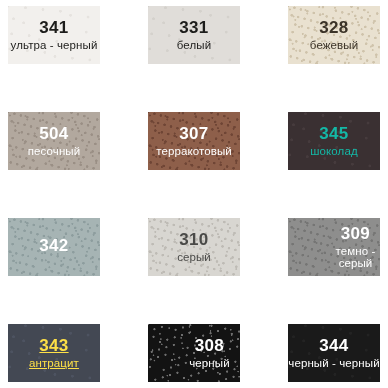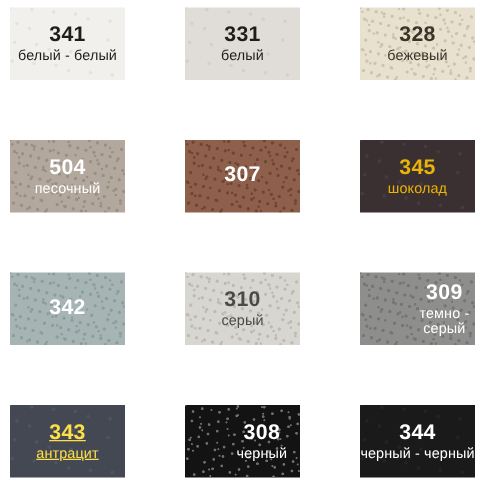--- a/index.html
+++ b/index.html
@@ -60,21 +60,21 @@
   }
 </style>
 </head>
 <body>
 
 <div class="palette-grid" style="background: rgb(255, 255, 255);">
     <div class="swatch" style="background: rgb(242, 240, 237);">
       <div class="grain" style="background: radial-gradient(circle at 0% 0%, rgb(230, 227, 223) 0px, rgb(230, 227, 223) 1.1px, transparent 1.7px), radial-gradient(circle at 17% 29%, rgb(230, 227, 223) 0px, rgb(230, 227, 223) 1.1px, transparent 1.7px), radial-gradient(circle at 34% 58%, rgb(230, 227, 223) 0px, rgb(230, 227, 223) 1.1px, transparent 1.7px), radial-gradient(circle at 51% 87%, rgb(230, 227, 223) 0px, rgb(230, 227, 223) 1.1px, transparent 1.7px), radial-gradient(circle at 68% 16%, rgb(230, 227, 223) 0px, rgb(230, 227, 223) 1.1px, transparent 1.7px), radial-gradient(circle at 85% 45%, rgb(230, 227, 223) 0px, rgb(230, 227, 223) 1.1px, transparent 1.7px), radial-gradient(circle at 2% 74%, rgb(230, 227, 223) 0px, rgb(230, 227, 223) 1.1px, transparent 1.7px), radial-gradient(circle at 19% 3%, rgb(230, 227, 223) 0px, rgb(230, 227, 223) 1.1px, transparent 1.7px), radial-gradient(circle at 36% 32%, rgb(230, 227, 223) 0px, rgb(230, 227, 223) 1.1px, transparent 1.7px), radial-gradient(circle at 53% 61%, rgb(230, 227, 223) 0px, rgb(230, 227, 223) 1.1px, transparent 1.7px), radial-gradient(circle at 70% 90%, rgb(230, 227, 223) 0px, rgb(230, 227, 223) 1.1px, transparent 1.7px), radial-gradient(circle at 87% 19%, rgb(230, 227, 223) 0px, rgb(230, 227, 223) 1.1px, transparent 1.7px), radial-gradient(circle at 4% 48%, rgb(230, 227, 223) 0px, rgb(230, 227, 223) 1.1px, transparent 1.7px), radial-gradient(circle at 21% 77%, rgb(230, 227, 223) 0px, rgb(230, 227, 223) 1.1px, transparent 1.7px), radial-gradient(circle at 38% 6%, rgb(230, 227, 223) 0px, rgb(230, 227, 223) 1.1px, transparent 1.7px), radial-gradient(circle at 55% 35%, rgb(230, 227, 223) 0px, rgb(230, 227, 223) 1.1px, transparent 1.7px), radial-gradient(circle at 72% 64%, rgb(230, 227, 223) 0px, rgb(230, 227, 223) 1.1px, transparent 1.7px), radial-gradient(circle at 89% 93%, rgb(230, 227, 223) 0px, rgb(230, 227, 223) 1.1px, transparent 1.7px), radial-gradient(circle at 6% 22%, rgb(230, 227, 223) 0px, rgb(230, 227, 223) 1.1px, transparent 1.7px), radial-gradient(circle at 23% 51%, rgb(230, 227, 223) 0px, rgb(230, 227, 223) 1.1px, transparent 1.7px), radial-gradient(circle at 40% 80%, rgb(230, 227, 223) 0px, rgb(230, 227, 223) 1.1px, transparent 1.7px), radial-gradient(circle at 57% 9%, rgb(230, 227, 223) 0px, rgb(230, 227, 223) 1.1px, transparent 1.7px);"></div>
       <div class="txt" style="color: rgb(29, 29, 27);">
         <span class="code">341</span>
-        <span class="name">белый - белый</span>
+        <span class="name">ультра - черный</span>
       </div>
     </div>
     <div class="swatch" style="background: rgb(224, 221, 217);">
       <div class="grain" style="background: radial-gradient(circle at 0% 0%, rgb(212, 209, 204) 0px, rgb(212, 209, 204) 1.1px, transparent 1.7px), radial-gradient(circle at 17% 29%, rgb(212, 209, 204) 0px, rgb(212, 209, 204) 1.1px, transparent 1.7px), radial-gradient(circle at 34% 58%, rgb(212, 209, 204) 0px, rgb(212, 209, 204) 1.1px, transparent 1.7px), radial-gradient(circle at 51% 87%, rgb(212, 209, 204) 0px, rgb(212, 209, 204) 1.1px, transparent 1.7px), radial-gradient(circle at 68% 16%, rgb(212, 209, 204) 0px, rgb(212, 209, 204) 1.1px, transparent 1.7px), radial-gradient(circle at 85% 45%, rgb(212, 209, 204) 0px, rgb(212, 209, 204) 1.1px, transparent 1.7px), radial-gradient(circle at 2% 74%, rgb(212, 209, 204) 0px, rgb(212, 209, 204) 1.1px, transparent 1.7px), radial-gradient(circle at 19% 3%, rgb(212, 209, 204) 0px, rgb(212, 209, 204) 1.1px, transparent 1.7px), radial-gradient(circle at 36% 32%, rgb(212, 209, 204) 0px, rgb(212, 209, 204) 1.1px, transparent 1.7px), radial-gradient(circle at 53% 61%, rgb(212, 209, 204) 0px, rgb(212, 209, 204) 1.1px, transparent 1.7px), radial-gradient(circle at 70% 90%, rgb(212, 209, 204) 0px, rgb(212, 209, 204) 1.1px, transparent 1.7px), radial-gradient(circle at 87% 19%, rgb(212, 209, 204) 0px, rgb(212, 209, 204) 1.1px, transparent 1.7px), radial-gradient(circle at 4% 48%, rgb(212, 209, 204) 0px, rgb(212, 209, 204) 1.1px, transparent 1.7px), radial-gradient(circle at 21% 77%, rgb(212, 209, 204) 0px, rgb(212, 209, 204) 1.1px, transparent 1.7px), radial-gradient(circle at 38% 6%, rgb(212, 209, 204) 0px, rgb(212, 209, 204) 1.1px, transparent 1.7px), radial-gradient(circle at 55% 35%, rgb(212, 209, 204) 0px, rgb(212, 209, 204) 1.1px, transparent 1.7px), radial-gradient(circle at 72% 64%, rgb(212, 209, 204) 0px, rgb(212, 209, 204) 1.1px, transparent 1.7px), radial-gradient(circle at 89% 93%, rgb(212, 209, 204) 0px, rgb(212, 209, 204) 1.1px, transparent 1.7px), radial-gradient(circle at 6% 22%, rgb(212, 209, 204) 0px, rgb(212, 209, 204) 1.1px, transparent 1.7px), radial-gradient(circle at 23% 51%, rgb(212, 209, 204) 0px, rgb(212, 209, 204) 1.1px, transparent 1.7px), radial-gradient(circle at 40% 80%, rgb(212, 209, 204) 0px, rgb(212, 209, 204) 1.1px, transparent 1.7px), radial-gradient(circle at 57% 9%, rgb(212, 209, 204) 0px, rgb(212, 209, 204) 1.1px, transparent 1.7px);"></div>
       <div class="txt" style="color: rgb(29, 29, 27);">
         <span class="code">331</span>
         <span class="name">белый</span>
       </div>
     </div>
     <div class="swatch" style="background: rgb(233, 225, 208);">
@@ -88,25 +88,26 @@
       <div class="grain" style="background: radial-gradient(circle at 0% 0%, rgb(154, 143, 133) 0px, rgb(154, 143, 133) 1px, transparent 1.6px), radial-gradient(circle at 11% 19%, rgb(154, 143, 133) 0px, rgb(154, 143, 133) 1px, transparent 1.6px), radial-gradient(circle at 22% 38%, rgb(154, 143, 133) 0px, rgb(154, 143, 133) 1px, transparent 1.6px), radial-gradient(circle at 33% 57%, rgb(154, 143, 133) 0px, rgb(154, 143, 133) 1px, transparent 1.6px), radial-gradient(circle at 44% 76%, rgb(154, 143, 133) 0px, rgb(154, 143, 133) 1px, transparent 1.6px), radial-gradient(circle at 55% 95%, rgb(154, 143, 133) 0px, rgb(154, 143, 133) 1px, transparent 1.6px), radial-gradient(circle at 66% 14%, rgb(154, 143, 133) 0px, rgb(154, 143, 133) 1px, transparent 1.6px), radial-gradient(circle at 77% 33%, rgb(154, 143, 133) 0px, rgb(154, 143, 133) 1px, transparent 1.6px), radial-gradient(circle at 88% 52%, rgb(154, 143, 133) 0px, rgb(154, 143, 133) 1px, transparent 1.6px), radial-gradient(circle at 99% 71%, rgb(154, 143, 133) 0px, rgb(154, 143, 133) 1px, transparent 1.6px), radial-gradient(circle at 10% 90%, rgb(154, 143, 133) 0px, rgb(154, 143, 133) 1px, transparent 1.6px), radial-gradient(circle at 21% 9%, rgb(154, 143, 133) 0px, rgb(154, 143, 133) 1px, transparent 1.6px), radial-gradient(circle at 32% 28%, rgb(154, 143, 133) 0px, rgb(154, 143, 133) 1px, transparent 1.6px), radial-gradient(circle at 43% 47%, rgb(154, 143, 133) 0px, rgb(154, 143, 133) 1px, transparent 1.6px), radial-gradient(circle at 54% 66%, rgb(154, 143, 133) 0px, rgb(154, 143, 133) 1px, transparent 1.6px), radial-gradient(circle at 65% 85%, rgb(154, 143, 133) 0px, rgb(154, 143, 133) 1px, transparent 1.6px), radial-gradient(circle at 76% 4%, rgb(154, 143, 133) 0px, rgb(154, 143, 133) 1px, transparent 1.6px), radial-gradient(circle at 87% 23%, rgb(154, 143, 133) 0px, rgb(154, 143, 133) 1px, transparent 1.6px), radial-gradient(circle at 98% 42%, rgb(154, 143, 133) 0px, rgb(154, 143, 133) 1px, transparent 1.6px), radial-gradient(circle at 9% 61%, rgb(154, 143, 133) 0px, rgb(154, 143, 133) 1px, transparent 1.6px), radial-gradient(circle at 20% 80%, rgb(154, 143, 133) 0px, rgb(154, 143, 133) 1px, transparent 1.6px), radial-gradient(circle at 31% 99%, rgb(154, 143, 133) 0px, rgb(154, 143, 133) 1px, transparent 1.6px), radial-gradient(circle at 42% 18%, rgb(154, 143, 133) 0px, rgb(154, 143, 133) 1px, transparent 1.6px), radial-gradient(circle at 53% 37%, rgb(154, 143, 133) 0px, rgb(154, 143, 133) 1px, transparent 1.6px), radial-gradient(circle at 64% 56%, rgb(154, 143, 133) 0px, rgb(154, 143, 133) 1px, transparent 1.6px), radial-gradient(circle at 75% 75%, rgb(154, 143, 133) 0px, rgb(154, 143, 133) 1px, transparent 1.6px), radial-gradient(circle at 86% 94%, rgb(154, 143, 133) 0px, rgb(154, 143, 133) 1px, transparent 1.6px), radial-gradient(circle at 97% 13%, rgb(154, 143, 133) 0px, rgb(154, 143, 133) 1px, transparent 1.6px), radial-gradient(circle at 8% 32%, rgb(154, 143, 133) 0px, rgb(154, 143, 133) 1px, transparent 1.6px), radial-gradient(circle at 19% 51%, rgb(154, 143, 133) 0px, rgb(154, 143, 133) 1px, transparent 1.6px), radial-gradient(circle at 30% 70%, rgb(154, 143, 133) 0px, rgb(154, 143, 133) 1px, transparent 1.6px), radial-gradient(circle at 41% 89%, rgb(154, 143, 133) 0px, rgb(154, 143, 133) 1px, transparent 1.6px), radial-gradient(circle at 52% 8%, rgb(154, 143, 133) 0px, rgb(154, 143, 133) 1px, transparent 1.6px), radial-gradient(circle at 63% 27%, rgb(154, 143, 133) 0px, rgb(154, 143, 133) 1px, transparent 1.6px), radial-gradient(circle at 74% 46%, rgb(154, 143, 133) 0px, rgb(154, 143, 133) 1px, transparent 1.6px), radial-gradient(circle at 85% 65%, rgb(154, 143, 133) 0px, rgb(154, 143, 133) 1px, transparent 1.6px), radial-gradient(circle at 96% 84%, rgb(154, 143, 133) 0px, rgb(154, 143, 133) 1px, transparent 1.6px), radial-gradient(circle at 7% 3%, rgb(154, 143, 133) 0px, rgb(154, 143, 133) 1px, transparent 1.6px), radial-gradient(circle at 18% 22%, rgb(154, 143, 133) 0px, rgb(154, 143, 133) 1px, transparent 1.6px), radial-gradient(circle at 29% 41%, rgb(154, 143, 133) 0px, rgb(154, 143, 133) 1px, transparent 1.6px), radial-gradient(circle at 40% 60%, rgb(154, 143, 133) 0px, rgb(154, 143, 133) 1px, transparent 1.6px), radial-gradient(circle at 51% 79%, rgb(154, 143, 133) 0px, rgb(154, 143, 133) 1px, transparent 1.6px), radial-gradient(circle at 62% 98%, rgb(154, 143, 133) 0px, rgb(154, 143, 133) 1px, transparent 1.6px), radial-gradient(circle at 73% 17%, rgb(154, 143, 133) 0px, rgb(154, 143, 133) 1px, transparent 1.6px), radial-gradient(circle at 84% 36%, rgb(154, 143, 133) 0px, rgb(154, 143, 133) 1px, transparent 1.6px), radial-gradient(circle at 95% 55%, rgb(154, 143, 133) 0px, rgb(154, 143, 133) 1px, transparent 1.6px), radial-gradient(circle at 6% 74%, rgb(154, 143, 133) 0px, rgb(154, 143, 133) 1px, transparent 1.6px), radial-gradient(circle at 17% 93%, rgb(154, 143, 133) 0px, rgb(154, 143, 133) 1px, transparent 1.6px), radial-gradient(circle at 28% 12%, rgb(154, 143, 133) 0px, rgb(154, 143, 133) 1px, transparent 1.6px), radial-gradient(circle at 39% 31%, rgb(154, 143, 133) 0px, rgb(154, 143, 133) 1px, transparent 1.6px), radial-gradient(circle, rgb(154, 143, 133) 0px, rgb(154, 143, 133) 1px, transparent 1.6px), radial-gradient(circle at 61% 69%, rgb(154, 143, 133) 0px, rgb(154, 143, 133) 1px, transparent 1.6px), radial-gradient(circle at 72% 88%, rgb(154, 143, 133) 0px, rgb(154, 143, 133) 1px, transparent 1.6px), radial-gradient(circle at 83% 7%, rgb(154, 143, 133) 0px, rgb(154, 143, 133) 1px, transparent 1.6px), radial-gradient(circle at 94% 26%, rgb(154, 143, 133) 0px, rgb(154, 143, 133) 1px, transparent 1.6px), radial-gradient(circle at 5% 45%, rgb(154, 143, 133) 0px, rgb(154, 143, 133) 1px, transparent 1.6px), radial-gradient(circle at 16% 64%, rgb(154, 143, 133) 0px, rgb(154, 143, 133) 1px, transparent 1.6px), radial-gradient(circle at 27% 83%, rgb(154, 143, 133) 0px, rgb(154, 143, 133) 1px, transparent 1.6px), radial-gradient(circle at 38% 2%, rgb(154, 143, 133) 0px, rgb(154, 143, 133) 1px, transparent 1.6px), radial-gradient(circle at 49% 21%, rgb(154, 143, 133) 0px, rgb(154, 143, 133) 1px, transparent 1.6px), radial-gradient(circle at 60% 40%, rgb(154, 143, 133) 0px, rgb(154, 143, 133) 1px, transparent 1.6px), radial-gradient(circle at 71% 59%, rgb(154, 143, 133) 0px, rgb(154, 143, 133) 1px, transparent 1.6px), radial-gradient(circle at 82% 78%, rgb(154, 143, 133) 0px, rgb(154, 143, 133) 1px, transparent 1.6px), radial-gradient(circle at 93% 97%, rgb(154, 143, 133) 0px, rgb(154, 143, 133) 1px, transparent 1.6px), radial-gradient(circle at 4% 16%, rgb(154, 143, 133) 0px, rgb(154, 143, 133) 1px, transparent 1.6px), radial-gradient(circle at 15% 35%, rgb(154, 143, 133) 0px, rgb(154, 143, 133) 1px, transparent 1.6px), radial-gradient(circle at 26% 54%, rgb(154, 143, 133) 0px, rgb(154, 143, 133) 1px, transparent 1.6px), radial-gradient(circle at 37% 73%, rgb(154, 143, 133) 0px, rgb(154, 143, 133) 1px, transparent 1.6px), radial-gradient(circle at 48% 92%, rgb(154, 143, 133) 0px, rgb(154, 143, 133) 1px, transparent 1.6px), radial-gradient(circle at 59% 11%, rgb(154, 143, 133) 0px, rgb(154, 143, 133) 1px, transparent 1.6px), radial-gradient(circle at 70% 30%, rgb(154, 143, 133) 0px, rgb(154, 143, 133) 1px, transparent 1.6px), radial-gradient(circle at 81% 49%, rgb(154, 143, 133) 0px, rgb(154, 143, 133) 1px, transparent 1.6px), radial-gradient(circle at 92% 68%, rgb(154, 143, 133) 0px, rgb(154, 143, 133) 1px, transparent 1.6px), radial-gradient(circle at 3% 87%, rgb(154, 143, 133) 0px, rgb(154, 143, 133) 1px, transparent 1.6px), radial-gradient(circle at 14% 6%, rgb(154, 143, 133) 0px, rgb(154, 143, 133) 1px, transparent 1.6px), radial-gradient(circle at 25% 25%, rgb(154, 143, 133) 0px, rgb(154, 143, 133) 1px, transparent 1.6px), radial-gradient(circle at 36% 44%, rgb(154, 143, 133) 0px, rgb(154, 143, 133) 1px, transparent 1.6px), radial-gradient(circle at 47% 63%, rgb(154, 143, 133) 0px, rgb(154, 143, 133) 1px, transparent 1.6px), radial-gradient(circle at 58% 82%, rgb(154, 143, 133) 0px, rgb(154, 143, 133) 1px, transparent 1.6px), radial-gradient(circle at 69% 1%, rgb(154, 143, 133) 0px, rgb(154, 143, 133) 1px, transparent 1.6px), radial-gradient(circle at 80% 20%, rgb(154, 143, 133) 0px, rgb(154, 143, 133) 1px, transparent 1.6px), radial-gradient(circle at 91% 39%, rgb(154, 143, 133) 0px, rgb(154, 143, 133) 1px, transparent 1.6px), radial-gradient(circle at 2% 58%, rgb(154, 143, 133) 0px, rgb(154, 143, 133) 1px, transparent 1.6px), radial-gradient(circle at 13% 77%, rgb(154, 143, 133) 0px, rgb(154, 143, 133) 1px, transparent 1.6px), radial-gradient(circle at 24% 96%, rgb(154, 143, 133) 0px, rgb(154, 143, 133) 1px, transparent 1.6px), radial-gradient(circle at 35% 15%, rgb(154, 143, 133) 0px, rgb(154, 143, 133) 1px, transparent 1.6px), radial-gradient(circle at 46% 34%, rgb(154, 143, 133) 0px, rgb(154, 143, 133) 1px, transparent 1.6px), radial-gradient(circle at 57% 53%, rgb(154, 143, 133) 0px, rgb(154, 143, 133) 1px, transparent 1.6px), radial-gradient(circle at 68% 72%, rgb(154, 143, 133) 0px, rgb(154, 143, 133) 1px, transparent 1.6px), radial-gradient(circle at 79% 91%, rgb(154, 143, 133) 0px, rgb(154, 143, 133) 1px, transparent 1.6px), radial-gradient(circle at 0% 0%, rgb(154, 143, 133) 0px, rgb(154, 143, 133) 0.7px, transparent 1.3px), radial-gradient(circle at 29% 37%, rgb(154, 143, 133) 0px, rgb(154, 143, 133) 0.7px, transparent 1.3px), radial-gradient(circle at 58% 74%, rgb(154, 143, 133) 0px, rgb(154, 143, 133) 0.7px, transparent 1.3px), radial-gradient(circle at 87% 11%, rgb(154, 143, 133) 0px, rgb(154, 143, 133) 0.7px, transparent 1.3px), radial-gradient(circle at 16% 48%, rgb(154, 143, 133) 0px, rgb(154, 143, 133) 0.7px, transparent 1.3px), radial-gradient(circle at 45% 85%, rgb(154, 143, 133) 0px, rgb(154, 143, 133) 0.7px, transparent 1.3px), radial-gradient(circle at 74% 22%, rgb(154, 143, 133) 0px, rgb(154, 143, 133) 0.7px, transparent 1.3px), radial-gradient(circle at 3% 59%, rgb(154, 143, 133) 0px, rgb(154, 143, 133) 0.7px, transparent 1.3px), radial-gradient(circle at 32% 96%, rgb(154, 143, 133) 0px, rgb(154, 143, 133) 0.7px, transparent 1.3px), radial-gradient(circle at 61% 33%, rgb(154, 143, 133) 0px, rgb(154, 143, 133) 0.7px, transparent 1.3px), radial-gradient(circle at 90% 70%, rgb(154, 143, 133) 0px, rgb(154, 143, 133) 0.7px, transparent 1.3px), radial-gradient(circle at 19% 7%, rgb(154, 143, 133) 0px, rgb(154, 143, 133) 0.7px, transparent 1.3px), radial-gradient(circle at 48% 44%, rgb(154, 143, 133) 0px, rgb(154, 143, 133) 0.7px, transparent 1.3px), radial-gradient(circle at 77% 81%, rgb(154, 143, 133) 0px, rgb(154, 143, 133) 0.7px, transparent 1.3px), radial-gradient(circle at 6% 18%, rgb(154, 143, 133) 0px, rgb(154, 143, 133) 0.7px, transparent 1.3px), radial-gradient(circle at 35% 55%, rgb(154, 143, 133) 0px, rgb(154, 143, 133) 0.7px, transparent 1.3px), radial-gradient(circle at 64% 92%, rgb(154, 143, 133) 0px, rgb(154, 143, 133) 0.7px, transparent 1.3px), radial-gradient(circle at 93% 29%, rgb(154, 143, 133) 0px, rgb(154, 143, 133) 0.7px, transparent 1.3px), radial-gradient(circle at 22% 66%, rgb(154, 143, 133) 0px, rgb(154, 143, 133) 0.7px, transparent 1.3px), radial-gradient(circle at 51% 3%, rgb(154, 143, 133) 0px, rgb(154, 143, 133) 0.7px, transparent 1.3px), radial-gradient(circle at 80% 40%, rgb(154, 143, 133) 0px, rgb(154, 143, 133) 0.7px, transparent 1.3px), radial-gradient(circle at 9% 77%, rgb(154, 143, 133) 0px, rgb(154, 143, 133) 0.7px, transparent 1.3px), radial-gradient(circle at 38% 14%, rgb(154, 143, 133) 0px, rgb(154, 143, 133) 0.7px, transparent 1.3px), radial-gradient(circle at 67% 51%, rgb(154, 143, 133) 0px, rgb(154, 143, 133) 0.7px, transparent 1.3px), radial-gradient(circle at 96% 88%, rgb(154, 143, 133) 0px, rgb(154, 143, 133) 0.7px, transparent 1.3px), radial-gradient(circle at 25% 25%, rgb(154, 143, 133) 0px, rgb(154, 143, 133) 0.7px, transparent 1.3px), radial-gradient(circle at 54% 62%, rgb(154, 143, 133) 0px, rgb(154, 143, 133) 0.7px, transparent 1.3px), radial-gradient(circle at 83% 99%, rgb(154, 143, 133) 0px, rgb(154, 143, 133) 0.7px, transparent 1.3px), radial-gradient(circle at 12% 36%, rgb(154, 143, 133) 0px, rgb(154, 143, 133) 0.7px, transparent 1.3px), radial-gradient(circle at 41% 73%, rgb(154, 143, 133) 0px, rgb(154, 143, 133) 0.7px, transparent 1.3px), radial-gradient(circle at 70% 10%, rgb(154, 143, 133) 0px, rgb(154, 143, 133) 0.7px, transparent 1.3px), radial-gradient(circle at 99% 47%, rgb(154, 143, 133) 0px, rgb(154, 143, 133) 0.7px, transparent 1.3px), radial-gradient(circle at 28% 84%, rgb(154, 143, 133) 0px, rgb(154, 143, 133) 0.7px, transparent 1.3px), radial-gradient(circle at 57% 21%, rgb(154, 143, 133) 0px, rgb(154, 143, 133) 0.7px, transparent 1.3px), radial-gradient(circle at 86% 58%, rgb(154, 143, 133) 0px, rgb(154, 143, 133) 0.7px, transparent 1.3px), radial-gradient(circle at 15% 95%, rgb(154, 143, 133) 0px, rgb(154, 143, 133) 0.7px, transparent 1.3px), radial-gradient(circle at 44% 32%, rgb(154, 143, 133) 0px, rgb(154, 143, 133) 0.7px, transparent 1.3px), radial-gradient(circle at 73% 69%, rgb(154, 143, 133) 0px, rgb(154, 143, 133) 0.7px, transparent 1.3px), radial-gradient(circle at 2% 6%, rgb(154, 143, 133) 0px, rgb(154, 143, 133) 0.7px, transparent 1.3px), radial-gradient(circle at 31% 43%, rgb(154, 143, 133) 0px, rgb(154, 143, 133) 0.7px, transparent 1.3px), radial-gradient(circle at 60% 80%, rgb(154, 143, 133) 0px, rgb(154, 143, 133) 0.7px, transparent 1.3px), radial-gradient(circle at 89% 17%, rgb(154, 143, 133) 0px, rgb(154, 143, 133) 0.7px, transparent 1.3px), radial-gradient(circle at 18% 54%, rgb(154, 143, 133) 0px, rgb(154, 143, 133) 0.7px, transparent 1.3px), radial-gradient(circle at 47% 91%, rgb(154, 143, 133) 0px, rgb(154, 143, 133) 0.7px, transparent 1.3px), radial-gradient(circle at 76% 28%, rgb(154, 143, 133) 0px, rgb(154, 143, 133) 0.7px, transparent 1.3px), radial-gradient(circle at 5% 65%, rgb(154, 143, 133) 0px, rgb(154, 143, 133) 0.7px, transparent 1.3px), radial-gradient(circle at 34% 2%, rgb(154, 143, 133) 0px, rgb(154, 143, 133) 0.7px, transparent 1.3px), radial-gradient(circle at 63% 39%, rgb(154, 143, 133) 0px, rgb(154, 143, 133) 0.7px, transparent 1.3px), radial-gradient(circle at 92% 76%, rgb(154, 143, 133) 0px, rgb(154, 143, 133) 0.7px, transparent 1.3px), radial-gradient(circle at 21% 13%, rgb(154, 143, 133) 0px, rgb(154, 143, 133) 0.7px, transparent 1.3px), radial-gradient(circle, rgb(154, 143, 133) 0px, rgb(154, 143, 133) 0.7px, transparent 1.3px), radial-gradient(circle at 79% 87%, rgb(154, 143, 133) 0px, rgb(154, 143, 133) 0.7px, transparent 1.3px), radial-gradient(circle at 8% 24%, rgb(154, 143, 133) 0px, rgb(154, 143, 133) 0.7px, transparent 1.3px), radial-gradient(circle at 37% 61%, rgb(154, 143, 133) 0px, rgb(154, 143, 133) 0.7px, transparent 1.3px), radial-gradient(circle at 66% 98%, rgb(154, 143, 133) 0px, rgb(154, 143, 133) 0.7px, transparent 1.3px);"></div>
       <div class="txt" style="color: rgb(255, 255, 255);">
         <span class="code">504</span>
         <span class="name">песочный</span>
       </div>
     </div>
     <div class="swatch" style="background: rgb(142, 95, 74);">
       <div class="grain" style="background: radial-gradient(circle at 0% 0%, rgb(111, 69, 53) 0px, rgb(111, 69, 53) 1px, transparent 1.6px), radial-gradient(circle at 11% 19%, rgb(111, 69, 53) 0px, rgb(111, 69, 53) 1px, transparent 1.6px), radial-gradient(circle at 22% 38%, rgb(111, 69, 53) 0px, rgb(111, 69, 53) 1px, transparent 1.6px), radial-gradient(circle at 33% 57%, rgb(111, 69, 53) 0px, rgb(111, 69, 53) 1px, transparent 1.6px), radial-gradient(circle at 44% 76%, rgb(111, 69, 53) 0px, rgb(111, 69, 53) 1px, transparent 1.6px), radial-gradient(circle at 55% 95%, rgb(111, 69, 53) 0px, rgb(111, 69, 53) 1px, transparent 1.6px), radial-gradient(circle at 66% 14%, rgb(111, 69, 53) 0px, rgb(111, 69, 53) 1px, transparent 1.6px), radial-gradient(circle at 77% 33%, rgb(111, 69, 53) 0px, rgb(111, 69, 53) 1px, transparent 1.6px), radial-gradient(circle at 88% 52%, rgb(111, 69, 53) 0px, rgb(111, 69, 53) 1px, transparent 1.6px), radial-gradient(circle at 99% 71%, rgb(111, 69, 53) 0px, rgb(111, 69, 53) 1px, transparent 1.6px), radial-gradient(circle at 10% 90%, rgb(111, 69, 53) 0px, rgb(111, 69, 53) 1px, transparent 1.6px), radial-gradient(circle at 21% 9%, rgb(111, 69, 53) 0px, rgb(111, 69, 53) 1px, transparent 1.6px), radial-gradient(circle at 32% 28%, rgb(111, 69, 53) 0px, rgb(111, 69, 53) 1px, transparent 1.6px), radial-gradient(circle at 43% 47%, rgb(111, 69, 53) 0px, rgb(111, 69, 53) 1px, transparent 1.6px), radial-gradient(circle at 54% 66%, rgb(111, 69, 53) 0px, rgb(111, 69, 53) 1px, transparent 1.6px), radial-gradient(circle at 65% 85%, rgb(111, 69, 53) 0px, rgb(111, 69, 53) 1px, transparent 1.6px), radial-gradient(circle at 76% 4%, rgb(111, 69, 53) 0px, rgb(111, 69, 53) 1px, transparent 1.6px), radial-gradient(circle at 87% 23%, rgb(111, 69, 53) 0px, rgb(111, 69, 53) 1px, transparent 1.6px), radial-gradient(circle at 98% 42%, rgb(111, 69, 53) 0px, rgb(111, 69, 53) 1px, transparent 1.6px), radial-gradient(circle at 9% 61%, rgb(111, 69, 53) 0px, rgb(111, 69, 53) 1px, transparent 1.6px), radial-gradient(circle at 20% 80%, rgb(111, 69, 53) 0px, rgb(111, 69, 53) 1px, transparent 1.6px), radial-gradient(circle at 31% 99%, rgb(111, 69, 53) 0px, rgb(111, 69, 53) 1px, transparent 1.6px), radial-gradient(circle at 42% 18%, rgb(111, 69, 53) 0px, rgb(111, 69, 53) 1px, transparent 1.6px), radial-gradient(circle at 53% 37%, rgb(111, 69, 53) 0px, rgb(111, 69, 53) 1px, transparent 1.6px), radial-gradient(circle at 64% 56%, rgb(111, 69, 53) 0px, rgb(111, 69, 53) 1px, transparent 1.6px), radial-gradient(circle at 75% 75%, rgb(111, 69, 53) 0px, rgb(111, 69, 53) 1px, transparent 1.6px), radial-gradient(circle at 86% 94%, rgb(111, 69, 53) 0px, rgb(111, 69, 53) 1px, transparent 1.6px), radial-gradient(circle at 97% 13%, rgb(111, 69, 53) 0px, rgb(111, 69, 53) 1px, transparent 1.6px), radial-gradient(circle at 8% 32%, rgb(111, 69, 53) 0px, rgb(111, 69, 53) 1px, transparent 1.6px), radial-gradient(circle at 19% 51%, rgb(111, 69, 53) 0px, rgb(111, 69, 53) 1px, transparent 1.6px), radial-gradient(circle at 30% 70%, rgb(111, 69, 53) 0px, rgb(111, 69, 53) 1px, transparent 1.6px), radial-gradient(circle at 41% 89%, rgb(111, 69, 53) 0px, rgb(111, 69, 53) 1px, transparent 1.6px), radial-gradient(circle at 52% 8%, rgb(111, 69, 53) 0px, rgb(111, 69, 53) 1px, transparent 1.6px), radial-gradient(circle at 63% 27%, rgb(111, 69, 53) 0px, rgb(111, 69, 53) 1px, transparent 1.6px), radial-gradient(circle at 74% 46%, rgb(111, 69, 53) 0px, rgb(111, 69, 53) 1px, transparent 1.6px), radial-gradient(circle at 85% 65%, rgb(111, 69, 53) 0px, rgb(111, 69, 53) 1px, transparent 1.6px), radial-gradient(circle at 96% 84%, rgb(111, 69, 53) 0px, rgb(111, 69, 53) 1px, transparent 1.6px), radial-gradient(circle at 7% 3%, rgb(111, 69, 53) 0px, rgb(111, 69, 53) 1px, transparent 1.6px), radial-gradient(circle at 18% 22%, rgb(111, 69, 53) 0px, rgb(111, 69, 53) 1px, transparent 1.6px), radial-gradient(circle at 29% 41%, rgb(111, 69, 53) 0px, rgb(111, 69, 53) 1px, transparent 1.6px), radial-gradient(circle at 40% 60%, rgb(111, 69, 53) 0px, rgb(111, 69, 53) 1px, transparent 1.6px), radial-gradient(circle at 51% 79%, rgb(111, 69, 53) 0px, rgb(111, 69, 53) 1px, transparent 1.6px), radial-gradient(circle at 62% 98%, rgb(111, 69, 53) 0px, rgb(111, 69, 53) 1px, transparent 1.6px), radial-gradient(circle at 73% 17%, rgb(111, 69, 53) 0px, rgb(111, 69, 53) 1px, transparent 1.6px), radial-gradient(circle at 84% 36%, rgb(111, 69, 53) 0px, rgb(111, 69, 53) 1px, transparent 1.6px), radial-gradient(circle at 95% 55%, rgb(111, 69, 53) 0px, rgb(111, 69, 53) 1px, transparent 1.6px), radial-gradient(circle at 6% 74%, rgb(111, 69, 53) 0px, rgb(111, 69, 53) 1px, transparent 1.6px), radial-gradient(circle at 17% 93%, rgb(111, 69, 53) 0px, rgb(111, 69, 53) 1px, transparent 1.6px), radial-gradient(circle at 28% 12%, rgb(111, 69, 53) 0px, rgb(111, 69, 53) 1px, transparent 1.6px), radial-gradient(circle at 39% 31%, rgb(111, 69, 53) 0px, rgb(111, 69, 53) 1px, transparent 1.6px), radial-gradient(circle, rgb(111, 69, 53) 0px, rgb(111, 69, 53) 1px, transparent 1.6px), radial-gradient(circle at 61% 69%, rgb(111, 69, 53) 0px, rgb(111, 69, 53) 1px, transparent 1.6px), radial-gradient(circle at 72% 88%, rgb(111, 69, 53) 0px, rgb(111, 69, 53) 1px, transparent 1.6px), radial-gradient(circle at 83% 7%, rgb(111, 69, 53) 0px, rgb(111, 69, 53) 1px, transparent 1.6px), radial-gradient(circle at 94% 26%, rgb(111, 69, 53) 0px, rgb(111, 69, 53) 1px, transparent 1.6px), radial-gradient(circle at 5% 45%, rgb(111, 69, 53) 0px, rgb(111, 69, 53) 1px, transparent 1.6px), radial-gradient(circle at 16% 64%, rgb(111, 69, 53) 0px, rgb(111, 69, 53) 1px, transparent 1.6px), radial-gradient(circle at 27% 83%, rgb(111, 69, 53) 0px, rgb(111, 69, 53) 1px, transparent 1.6px), radial-gradient(circle at 38% 2%, rgb(111, 69, 53) 0px, rgb(111, 69, 53) 1px, transparent 1.6px), radial-gradient(circle at 49% 21%, rgb(111, 69, 53) 0px, rgb(111, 69, 53) 1px, transparent 1.6px), radial-gradient(circle at 60% 40%, rgb(111, 69, 53) 0px, rgb(111, 69, 53) 1px, transparent 1.6px), radial-gradient(circle at 71% 59%, rgb(111, 69, 53) 0px, rgb(111, 69, 53) 1px, transparent 1.6px), radial-gradient(circle at 82% 78%, rgb(111, 69, 53) 0px, rgb(111, 69, 53) 1px, transparent 1.6px), radial-gradient(circle at 93% 97%, rgb(111, 69, 53) 0px, rgb(111, 69, 53) 1px, transparent 1.6px), radial-gradient(circle at 4% 16%, rgb(111, 69, 53) 0px, rgb(111, 69, 53) 1px, transparent 1.6px), radial-gradient(circle at 15% 35%, rgb(111, 69, 53) 0px, rgb(111, 69, 53) 1px, transparent 1.6px), radial-gradient(circle at 26% 54%, rgb(111, 69, 53) 0px, rgb(111, 69, 53) 1px, transparent 1.6px), radial-gradient(circle at 37% 73%, rgb(111, 69, 53) 0px, rgb(111, 69, 53) 1px, transparent 1.6px), radial-gradient(circle at 48% 92%, rgb(111, 69, 53) 0px, rgb(111, 69, 53) 1px, transparent 1.6px), radial-gradient(circle at 59% 11%, rgb(111, 69, 53) 0px, rgb(111, 69, 53) 1px, transparent 1.6px), radial-gradient(circle at 70% 30%, rgb(111, 69, 53) 0px, rgb(111, 69, 53) 1px, transparent 1.6px), radial-gradient(circle at 81% 49%, rgb(111, 69, 53) 0px, rgb(111, 69, 53) 1px, transparent 1.6px), radial-gradient(circle at 92% 68%, rgb(111, 69, 53) 0px, rgb(111, 69, 53) 1px, transparent 1.6px), radial-gradient(circle at 3% 87%, rgb(111, 69, 53) 0px, rgb(111, 69, 53) 1px, transparent 1.6px), radial-gradient(circle at 14% 6%, rgb(111, 69, 53) 0px, rgb(111, 69, 53) 1px, transparent 1.6px), radial-gradient(circle at 25% 25%, rgb(111, 69, 53) 0px, rgb(111, 69, 53) 1px, transparent 1.6px), radial-gradient(circle at 36% 44%, rgb(111, 69, 53) 0px, rgb(111, 69, 53) 1px, transparent 1.6px), radial-gradient(circle at 47% 63%, rgb(111, 69, 53) 0px, rgb(111, 69, 53) 1px, transparent 1.6px), radial-gradient(circle at 58% 82%, rgb(111, 69, 53) 0px, rgb(111, 69, 53) 1px, transparent 1.6px), radial-gradient(circle at 69% 1%, rgb(111, 69, 53) 0px, rgb(111, 69, 53) 1px, transparent 1.6px), radial-gradient(circle at 80% 20%, rgb(111, 69, 53) 0px, rgb(111, 69, 53) 1px, transparent 1.6px), radial-gradient(circle at 91% 39%, rgb(111, 69, 53) 0px, rgb(111, 69, 53) 1px, transparent 1.6px), radial-gradient(circle at 2% 58%, rgb(111, 69, 53) 0px, rgb(111, 69, 53) 1px, transparent 1.6px), radial-gradient(circle at 13% 77%, rgb(111, 69, 53) 0px, rgb(111, 69, 53) 1px, transparent 1.6px), radial-gradient(circle at 24% 96%, rgb(111, 69, 53) 0px, rgb(111, 69, 53) 1px, transparent 1.6px), radial-gradient(circle at 35% 15%, rgb(111, 69, 53) 0px, rgb(111, 69, 53) 1px, transparent 1.6px), radial-gradient(circle at 46% 34%, rgb(111, 69, 53) 0px, rgb(111, 69, 53) 1px, transparent 1.6px), radial-gradient(circle at 57% 53%, rgb(111, 69, 53) 0px, rgb(111, 69, 53) 1px, transparent 1.6px), radial-gradient(circle at 68% 72%, rgb(111, 69, 53) 0px, rgb(111, 69, 53) 1px, transparent 1.6px), radial-gradient(circle at 79% 91%, rgb(111, 69, 53) 0px, rgb(111, 69, 53) 1px, transparent 1.6px), radial-gradient(circle at 0% 0%, rgb(111, 69, 53) 0px, rgb(111, 69, 53) 0.7px, transparent 1.3px), radial-gradient(circle at 29% 37%, rgb(111, 69, 53) 0px, rgb(111, 69, 53) 0.7px, transparent 1.3px), radial-gradient(circle at 58% 74%, rgb(111, 69, 53) 0px, rgb(111, 69, 53) 0.7px, transparent 1.3px), radial-gradient(circle at 87% 11%, rgb(111, 69, 53) 0px, rgb(111, 69, 53) 0.7px, transparent 1.3px), radial-gradient(circle at 16% 48%, rgb(111, 69, 53) 0px, rgb(111, 69, 53) 0.7px, transparent 1.3px), radial-gradient(circle at 45% 85%, rgb(111, 69, 53) 0px, rgb(111, 69, 53) 0.7px, transparent 1.3px), radial-gradient(circle at 74% 22%, rgb(111, 69, 53) 0px, rgb(111, 69, 53) 0.7px, transparent 1.3px), radial-gradient(circle at 3% 59%, rgb(111, 69, 53) 0px, rgb(111, 69, 53) 0.7px, transparent 1.3px), radial-gradient(circle at 32% 96%, rgb(111, 69, 53) 0px, rgb(111, 69, 53) 0.7px, transparent 1.3px), radial-gradient(circle at 61% 33%, rgb(111, 69, 53) 0px, rgb(111, 69, 53) 0.7px, transparent 1.3px), radial-gradient(circle at 90% 70%, rgb(111, 69, 53) 0px, rgb(111, 69, 53) 0.7px, transparent 1.3px), radial-gradient(circle at 19% 7%, rgb(111, 69, 53) 0px, rgb(111, 69, 53) 0.7px, transparent 1.3px), radial-gradient(circle at 48% 44%, rgb(111, 69, 53) 0px, rgb(111, 69, 53) 0.7px, transparent 1.3px), radial-gradient(circle at 77% 81%, rgb(111, 69, 53) 0px, rgb(111, 69, 53) 0.7px, transparent 1.3px), radial-gradient(circle at 6% 18%, rgb(111, 69, 53) 0px, rgb(111, 69, 53) 0.7px, transparent 1.3px), radial-gradient(circle at 35% 55%, rgb(111, 69, 53) 0px, rgb(111, 69, 53) 0.7px, transparent 1.3px), radial-gradient(circle at 64% 92%, rgb(111, 69, 53) 0px, rgb(111, 69, 53) 0.7px, transparent 1.3px), radial-gradient(circle at 93% 29%, rgb(111, 69, 53) 0px, rgb(111, 69, 53) 0.7px, transparent 1.3px), radial-gradient(circle at 22% 66%, rgb(111, 69, 53) 0px, rgb(111, 69, 53) 0.7px, transparent 1.3px), radial-gradient(circle at 51% 3%, rgb(111, 69, 53) 0px, rgb(111, 69, 53) 0.7px, transparent 1.3px), radial-gradient(circle at 80% 40%, rgb(111, 69, 53) 0px, rgb(111, 69, 53) 0.7px, transparent 1.3px), radial-gradient(circle at 9% 77%, rgb(111, 69, 53) 0px, rgb(111, 69, 53) 0.7px, transparent 1.3px), radial-gradient(circle at 38% 14%, rgb(111, 69, 53) 0px, rgb(111, 69, 53) 0.7px, transparent 1.3px), radial-gradient(circle at 67% 51%, rgb(111, 69, 53) 0px, rgb(111, 69, 53) 0.7px, transparent 1.3px), radial-gradient(circle at 96% 88%, rgb(111, 69, 53) 0px, rgb(111, 69, 53) 0.7px, transparent 1.3px), radial-gradient(circle at 25% 25%, rgb(111, 69, 53) 0px, rgb(111, 69, 53) 0.7px, transparent 1.3px), radial-gradient(circle at 54% 62%, rgb(111, 69, 53) 0px, rgb(111, 69, 53) 0.7px, transparent 1.3px), radial-gradient(circle at 83% 99%, rgb(111, 69, 53) 0px, rgb(111, 69, 53) 0.7px, transparent 1.3px), radial-gradient(circle at 12% 36%, rgb(111, 69, 53) 0px, rgb(111, 69, 53) 0.7px, transparent 1.3px), radial-gradient(circle at 41% 73%, rgb(111, 69, 53) 0px, rgb(111, 69, 53) 0.7px, transparent 1.3px), radial-gradient(circle at 70% 10%, rgb(111, 69, 53) 0px, rgb(111, 69, 53) 0.7px, transparent 1.3px), radial-gradient(circle at 99% 47%, rgb(111, 69, 53) 0px, rgb(111, 69, 53) 0.7px, transparent 1.3px), radial-gradient(circle at 28% 84%, rgb(111, 69, 53) 0px, rgb(111, 69, 53) 0.7px, transparent 1.3px), radial-gradient(circle at 57% 21%, rgb(111, 69, 53) 0px, rgb(111, 69, 53) 0.7px, transparent 1.3px), radial-gradient(circle at 86% 58%, rgb(111, 69, 53) 0px, rgb(111, 69, 53) 0.7px, transparent 1.3px), radial-gradient(circle at 15% 95%, rgb(111, 69, 53) 0px, rgb(111, 69, 53) 0.7px, transparent 1.3px), radial-gradient(circle at 44% 32%, rgb(111, 69, 53) 0px, rgb(111, 69, 53) 0.7px, transparent 1.3px), radial-gradient(circle at 73% 69%, rgb(111, 69, 53) 0px, rgb(111, 69, 53) 0.7px, transparent 1.3px), radial-gradient(circle at 2% 6%, rgb(111, 69, 53) 0px, rgb(111, 69, 53) 0.7px, transparent 1.3px), radial-gradient(circle at 31% 43%, rgb(111, 69, 53) 0px, rgb(111, 69, 53) 0.7px, transparent 1.3px), radial-gradient(circle at 60% 80%, rgb(111, 69, 53) 0px, rgb(111, 69, 53) 0.7px, transparent 1.3px), radial-gradient(circle at 89% 17%, rgb(111, 69, 53) 0px, rgb(111, 69, 53) 0.7px, transparent 1.3px), radial-gradient(circle at 18% 54%, rgb(111, 69, 53) 0px, rgb(111, 69, 53) 0.7px, transparent 1.3px), radial-gradient(circle at 47% 91%, rgb(111, 69, 53) 0px, rgb(111, 69, 53) 0.7px, transparent 1.3px), radial-gradient(circle at 76% 28%, rgb(111, 69, 53) 0px, rgb(111, 69, 53) 0.7px, transparent 1.3px), radial-gradient(circle at 5% 65%, rgb(111, 69, 53) 0px, rgb(111, 69, 53) 0.7px, transparent 1.3px), radial-gradient(circle at 34% 2%, rgb(111, 69, 53) 0px, rgb(111, 69, 53) 0.7px, transparent 1.3px), radial-gradient(circle at 63% 39%, rgb(111, 69, 53) 0px, rgb(111, 69, 53) 0.7px, transparent 1.3px), radial-gradient(circle at 92% 76%, rgb(111, 69, 53) 0px, rgb(111, 69, 53) 0.7px, transparent 1.3px), radial-gradient(circle at 21% 13%, rgb(111, 69, 53) 0px, rgb(111, 69, 53) 0.7px, transparent 1.3px), radial-gradient(circle, rgb(111, 69, 53) 0px, rgb(111, 69, 53) 0.7px, transparent 1.3px), radial-gradient(circle at 79% 87%, rgb(111, 69, 53) 0px, rgb(111, 69, 53) 0.7px, transparent 1.3px), radial-gradient(circle at 8% 24%, rgb(111, 69, 53) 0px, rgb(111, 69, 53) 0.7px, transparent 1.3px), radial-gradient(circle at 37% 61%, rgb(111, 69, 53) 0px, rgb(111, 69, 53) 0.7px, transparent 1.3px), radial-gradient(circle at 66% 98%, rgb(111, 69, 53) 0px, rgb(111, 69, 53) 0.7px, transparent 1.3px);"></div>
       <div class="txt" style="color: rgb(255, 255, 255);">
         <span class="code">307</span>
+        <span class="name">терракотовый</span>
       </div>
     </div>
     <div class="swatch" style="background: rgb(58, 48, 50);">
       <div class="grain" style="background: radial-gradient(circle at 0% 0%, rgb(70, 59, 61) 0px, rgb(70, 59, 61) 1.1px, transparent 1.7px), radial-gradient(circle at 17% 29%, rgb(70, 59, 61) 0px, rgb(70, 59, 61) 1.1px, transparent 1.7px), radial-gradient(circle at 34% 58%, rgb(70, 59, 61) 0px, rgb(70, 59, 61) 1.1px, transparent 1.7px), radial-gradient(circle at 51% 87%, rgb(70, 59, 61) 0px, rgb(70, 59, 61) 1.1px, transparent 1.7px), radial-gradient(circle at 68% 16%, rgb(70, 59, 61) 0px, rgb(70, 59, 61) 1.1px, transparent 1.7px), radial-gradient(circle at 85% 45%, rgb(70, 59, 61) 0px, rgb(70, 59, 61) 1.1px, transparent 1.7px), radial-gradient(circle at 2% 74%, rgb(70, 59, 61) 0px, rgb(70, 59, 61) 1.1px, transparent 1.7px), radial-gradient(circle at 19% 3%, rgb(70, 59, 61) 0px, rgb(70, 59, 61) 1.1px, transparent 1.7px), radial-gradient(circle at 36% 32%, rgb(70, 59, 61) 0px, rgb(70, 59, 61) 1.1px, transparent 1.7px), radial-gradient(circle at 53% 61%, rgb(70, 59, 61) 0px, rgb(70, 59, 61) 1.1px, transparent 1.7px), radial-gradient(circle at 70% 90%, rgb(70, 59, 61) 0px, rgb(70, 59, 61) 1.1px, transparent 1.7px), radial-gradient(circle at 87% 19%, rgb(70, 59, 61) 0px, rgb(70, 59, 61) 1.1px, transparent 1.7px), radial-gradient(circle at 4% 48%, rgb(70, 59, 61) 0px, rgb(70, 59, 61) 1.1px, transparent 1.7px), radial-gradient(circle at 21% 77%, rgb(70, 59, 61) 0px, rgb(70, 59, 61) 1.1px, transparent 1.7px), radial-gradient(circle at 38% 6%, rgb(70, 59, 61) 0px, rgb(70, 59, 61) 1.1px, transparent 1.7px), radial-gradient(circle at 55% 35%, rgb(70, 59, 61) 0px, rgb(70, 59, 61) 1.1px, transparent 1.7px), radial-gradient(circle at 72% 64%, rgb(70, 59, 61) 0px, rgb(70, 59, 61) 1.1px, transparent 1.7px), radial-gradient(circle at 89% 93%, rgb(70, 59, 61) 0px, rgb(70, 59, 61) 1.1px, transparent 1.7px), radial-gradient(circle at 6% 22%, rgb(70, 59, 61) 0px, rgb(70, 59, 61) 1.1px, transparent 1.7px), radial-gradient(circle at 23% 51%, rgb(70, 59, 61) 0px, rgb(70, 59, 61) 1.1px, transparent 1.7px), radial-gradient(circle at 40% 80%, rgb(70, 59, 61) 0px, rgb(70, 59, 61) 1.1px, transparent 1.7px), radial-gradient(circle at 57% 9%, rgb(70, 59, 61) 0px, rgb(70, 59, 61) 1.1px, transparent 1.7px);"></div>
-      <div class="txt" style="color: #eab308;">
+      <div class="txt" style="color: #14b8a6;">
         <span class="code">345</span>
         <span class="name">шоколад</span>
       </div>
     </div>
     <div class="swatch" style="background: rgb(166, 180, 180);">
       <div class="grain" style="background: radial-gradient(circle at 0% 0%, rgb(141, 157, 158) 0px, rgb(141, 157, 158) 1px, transparent 1.6px), radial-gradient(circle at 11% 19%, rgb(141, 157, 158) 0px, rgb(141, 157, 158) 1px, transparent 1.6px), radial-gradient(circle at 22% 38%, rgb(141, 157, 158) 0px, rgb(141, 157, 158) 1px, transparent 1.6px), radial-gradient(circle at 33% 57%, rgb(141, 157, 158) 0px, rgb(141, 157, 158) 1px, transparent 1.6px), radial-gradient(circle at 44% 76%, rgb(141, 157, 158) 0px, rgb(141, 157, 158) 1px, transparent 1.6px), radial-gradient(circle at 55% 95%, rgb(141, 157, 158) 0px, rgb(141, 157, 158) 1px, transparent 1.6px), radial-gradient(circle at 66% 14%, rgb(141, 157, 158) 0px, rgb(141, 157, 158) 1px, transparent 1.6px), radial-gradient(circle at 77% 33%, rgb(141, 157, 158) 0px, rgb(141, 157, 158) 1px, transparent 1.6px), radial-gradient(circle at 88% 52%, rgb(141, 157, 158) 0px, rgb(141, 157, 158) 1px, transparent 1.6px), radial-gradient(circle at 99% 71%, rgb(141, 157, 158) 0px, rgb(141, 157, 158) 1px, transparent 1.6px), radial-gradient(circle at 10% 90%, rgb(141, 157, 158) 0px, rgb(141, 157, 158) 1px, transparent 1.6px), radial-gradient(circle at 21% 9%, rgb(141, 157, 158) 0px, rgb(141, 157, 158) 1px, transparent 1.6px), radial-gradient(circle at 32% 28%, rgb(141, 157, 158) 0px, rgb(141, 157, 158) 1px, transparent 1.6px), radial-gradient(circle at 43% 47%, rgb(141, 157, 158) 0px, rgb(141, 157, 158) 1px, transparent 1.6px), radial-gradient(circle at 54% 66%, rgb(141, 157, 158) 0px, rgb(141, 157, 158) 1px, transparent 1.6px), radial-gradient(circle at 65% 85%, rgb(141, 157, 158) 0px, rgb(141, 157, 158) 1px, transparent 1.6px), radial-gradient(circle at 76% 4%, rgb(141, 157, 158) 0px, rgb(141, 157, 158) 1px, transparent 1.6px), radial-gradient(circle at 87% 23%, rgb(141, 157, 158) 0px, rgb(141, 157, 158) 1px, transparent 1.6px), radial-gradient(circle at 98% 42%, rgb(141, 157, 158) 0px, rgb(141, 157, 158) 1px, transparent 1.6px), radial-gradient(circle at 9% 61%, rgb(141, 157, 158) 0px, rgb(141, 157, 158) 1px, transparent 1.6px), radial-gradient(circle at 20% 80%, rgb(141, 157, 158) 0px, rgb(141, 157, 158) 1px, transparent 1.6px), radial-gradient(circle at 31% 99%, rgb(141, 157, 158) 0px, rgb(141, 157, 158) 1px, transparent 1.6px), radial-gradient(circle at 42% 18%, rgb(141, 157, 158) 0px, rgb(141, 157, 158) 1px, transparent 1.6px), radial-gradient(circle at 53% 37%, rgb(141, 157, 158) 0px, rgb(141, 157, 158) 1px, transparent 1.6px), radial-gradient(circle at 64% 56%, rgb(141, 157, 158) 0px, rgb(141, 157, 158) 1px, transparent 1.6px), radial-gradient(circle at 75% 75%, rgb(141, 157, 158) 0px, rgb(141, 157, 158) 1px, transparent 1.6px), radial-gradient(circle at 86% 94%, rgb(141, 157, 158) 0px, rgb(141, 157, 158) 1px, transparent 1.6px), radial-gradient(circle at 97% 13%, rgb(141, 157, 158) 0px, rgb(141, 157, 158) 1px, transparent 1.6px), radial-gradient(circle at 8% 32%, rgb(141, 157, 158) 0px, rgb(141, 157, 158) 1px, transparent 1.6px), radial-gradient(circle at 19% 51%, rgb(141, 157, 158) 0px, rgb(141, 157, 158) 1px, transparent 1.6px), radial-gradient(circle at 30% 70%, rgb(141, 157, 158) 0px, rgb(141, 157, 158) 1px, transparent 1.6px), radial-gradient(circle at 41% 89%, rgb(141, 157, 158) 0px, rgb(141, 157, 158) 1px, transparent 1.6px), radial-gradient(circle at 52% 8%, rgb(141, 157, 158) 0px, rgb(141, 157, 158) 1px, transparent 1.6px), radial-gradient(circle at 63% 27%, rgb(141, 157, 158) 0px, rgb(141, 157, 158) 1px, transparent 1.6px), radial-gradient(circle at 74% 46%, rgb(141, 157, 158) 0px, rgb(141, 157, 158) 1px, transparent 1.6px), radial-gradient(circle at 85% 65%, rgb(141, 157, 158) 0px, rgb(141, 157, 158) 1px, transparent 1.6px), radial-gradient(circle at 96% 84%, rgb(141, 157, 158) 0px, rgb(141, 157, 158) 1px, transparent 1.6px), radial-gradient(circle at 7% 3%, rgb(141, 157, 158) 0px, rgb(141, 157, 158) 1px, transparent 1.6px), radial-gradient(circle at 18% 22%, rgb(141, 157, 158) 0px, rgb(141, 157, 158) 1px, transparent 1.6px), radial-gradient(circle at 29% 41%, rgb(141, 157, 158) 0px, rgb(141, 157, 158) 1px, transparent 1.6px), radial-gradient(circle at 40% 60%, rgb(141, 157, 158) 0px, rgb(141, 157, 158) 1px, transparent 1.6px), radial-gradient(circle at 51% 79%, rgb(141, 157, 158) 0px, rgb(141, 157, 158) 1px, transparent 1.6px), radial-gradient(circle at 62% 98%, rgb(141, 157, 158) 0px, rgb(141, 157, 158) 1px, transparent 1.6px), radial-gradient(circle at 73% 17%, rgb(141, 157, 158) 0px, rgb(141, 157, 158) 1px, transparent 1.6px), radial-gradient(circle at 84% 36%, rgb(141, 157, 158) 0px, rgb(141, 157, 158) 1px, transparent 1.6px), radial-gradient(circle at 95% 55%, rgb(141, 157, 158) 0px, rgb(141, 157, 158) 1px, transparent 1.6px), radial-gradient(circle at 6% 74%, rgb(141, 157, 158) 0px, rgb(141, 157, 158) 1px, transparent 1.6px), radial-gradient(circle at 17% 93%, rgb(141, 157, 158) 0px, rgb(141, 157, 158) 1px, transparent 1.6px), radial-gradient(circle at 28% 12%, rgb(141, 157, 158) 0px, rgb(141, 157, 158) 1px, transparent 1.6px), radial-gradient(circle at 39% 31%, rgb(141, 157, 158) 0px, rgb(141, 157, 158) 1px, transparent 1.6px), radial-gradient(circle, rgb(141, 157, 158) 0px, rgb(141, 157, 158) 1px, transparent 1.6px), radial-gradient(circle at 61% 69%, rgb(141, 157, 158) 0px, rgb(141, 157, 158) 1px, transparent 1.6px), radial-gradient(circle at 72% 88%, rgb(141, 157, 158) 0px, rgb(141, 157, 158) 1px, transparent 1.6px), radial-gradient(circle at 83% 7%, rgb(141, 157, 158) 0px, rgb(141, 157, 158) 1px, transparent 1.6px), radial-gradient(circle at 94% 26%, rgb(141, 157, 158) 0px, rgb(141, 157, 158) 1px, transparent 1.6px), radial-gradient(circle at 5% 45%, rgb(141, 157, 158) 0px, rgb(141, 157, 158) 1px, transparent 1.6px), radial-gradient(circle at 16% 64%, rgb(141, 157, 158) 0px, rgb(141, 157, 158) 1px, transparent 1.6px), radial-gradient(circle at 27% 83%, rgb(141, 157, 158) 0px, rgb(141, 157, 158) 1px, transparent 1.6px), radial-gradient(circle at 38% 2%, rgb(141, 157, 158) 0px, rgb(141, 157, 158) 1px, transparent 1.6px), radial-gradient(circle at 49% 21%, rgb(141, 157, 158) 0px, rgb(141, 157, 158) 1px, transparent 1.6px), radial-gradient(circle at 60% 40%, rgb(141, 157, 158) 0px, rgb(141, 157, 158) 1px, transparent 1.6px), radial-gradient(circle at 71% 59%, rgb(141, 157, 158) 0px, rgb(141, 157, 158) 1px, transparent 1.6px), radial-gradient(circle at 82% 78%, rgb(141, 157, 158) 0px, rgb(141, 157, 158) 1px, transparent 1.6px), radial-gradient(circle at 93% 97%, rgb(141, 157, 158) 0px, rgb(141, 157, 158) 1px, transparent 1.6px), radial-gradient(circle at 4% 16%, rgb(141, 157, 158) 0px, rgb(141, 157, 158) 1px, transparent 1.6px), radial-gradient(circle at 15% 35%, rgb(141, 157, 158) 0px, rgb(141, 157, 158) 1px, transparent 1.6px), radial-gradient(circle at 26% 54%, rgb(141, 157, 158) 0px, rgb(141, 157, 158) 1px, transparent 1.6px), radial-gradient(circle at 37% 73%, rgb(141, 157, 158) 0px, rgb(141, 157, 158) 1px, transparent 1.6px), radial-gradient(circle at 48% 92%, rgb(141, 157, 158) 0px, rgb(141, 157, 158) 1px, transparent 1.6px), radial-gradient(circle at 59% 11%, rgb(141, 157, 158) 0px, rgb(141, 157, 158) 1px, transparent 1.6px), radial-gradient(circle at 70% 30%, rgb(141, 157, 158) 0px, rgb(141, 157, 158) 1px, transparent 1.6px), radial-gradient(circle at 81% 49%, rgb(141, 157, 158) 0px, rgb(141, 157, 158) 1px, transparent 1.6px), radial-gradient(circle at 92% 68%, rgb(141, 157, 158) 0px, rgb(141, 157, 158) 1px, transparent 1.6px), radial-gradient(circle at 3% 87%, rgb(141, 157, 158) 0px, rgb(141, 157, 158) 1px, transparent 1.6px), radial-gradient(circle at 14% 6%, rgb(141, 157, 158) 0px, rgb(141, 157, 158) 1px, transparent 1.6px), radial-gradient(circle at 25% 25%, rgb(141, 157, 158) 0px, rgb(141, 157, 158) 1px, transparent 1.6px), radial-gradient(circle at 36% 44%, rgb(141, 157, 158) 0px, rgb(141, 157, 158) 1px, transparent 1.6px), radial-gradient(circle at 47% 63%, rgb(141, 157, 158) 0px, rgb(141, 157, 158) 1px, transparent 1.6px), radial-gradient(circle at 58% 82%, rgb(141, 157, 158) 0px, rgb(141, 157, 158) 1px, transparent 1.6px), radial-gradient(circle at 69% 1%, rgb(141, 157, 158) 0px, rgb(141, 157, 158) 1px, transparent 1.6px), radial-gradient(circle at 80% 20%, rgb(141, 157, 158) 0px, rgb(141, 157, 158) 1px, transparent 1.6px), radial-gradient(circle at 91% 39%, rgb(141, 157, 158) 0px, rgb(141, 157, 158) 1px, transparent 1.6px), radial-gradient(circle at 2% 58%, rgb(141, 157, 158) 0px, rgb(141, 157, 158) 1px, transparent 1.6px), radial-gradient(circle at 13% 77%, rgb(141, 157, 158) 0px, rgb(141, 157, 158) 1px, transparent 1.6px), radial-gradient(circle at 24% 96%, rgb(141, 157, 158) 0px, rgb(141, 157, 158) 1px, transparent 1.6px), radial-gradient(circle at 35% 15%, rgb(141, 157, 158) 0px, rgb(141, 157, 158) 1px, transparent 1.6px), radial-gradient(circle at 46% 34%, rgb(141, 157, 158) 0px, rgb(141, 157, 158) 1px, transparent 1.6px), radial-gradient(circle at 57% 53%, rgb(141, 157, 158) 0px, rgb(141, 157, 158) 1px, transparent 1.6px), radial-gradient(circle at 68% 72%, rgb(141, 157, 158) 0px, rgb(141, 157, 158) 1px, transparent 1.6px), radial-gradient(circle at 79% 91%, rgb(141, 157, 158) 0px, rgb(141, 157, 158) 1px, transparent 1.6px), radial-gradient(circle at 0% 0%, rgb(141, 157, 158) 0px, rgb(141, 157, 158) 0.7px, transparent 1.3px), radial-gradient(circle at 29% 37%, rgb(141, 157, 158) 0px, rgb(141, 157, 158) 0.7px, transparent 1.3px), radial-gradient(circle at 58% 74%, rgb(141, 157, 158) 0px, rgb(141, 157, 158) 0.7px, transparent 1.3px), radial-gradient(circle at 87% 11%, rgb(141, 157, 158) 0px, rgb(141, 157, 158) 0.7px, transparent 1.3px), radial-gradient(circle at 16% 48%, rgb(141, 157, 158) 0px, rgb(141, 157, 158) 0.7px, transparent 1.3px), radial-gradient(circle at 45% 85%, rgb(141, 157, 158) 0px, rgb(141, 157, 158) 0.7px, transparent 1.3px), radial-gradient(circle at 74% 22%, rgb(141, 157, 158) 0px, rgb(141, 157, 158) 0.7px, transparent 1.3px), radial-gradient(circle at 3% 59%, rgb(141, 157, 158) 0px, rgb(141, 157, 158) 0.7px, transparent 1.3px), radial-gradient(circle at 32% 96%, rgb(141, 157, 158) 0px, rgb(141, 157, 158) 0.7px, transparent 1.3px), radial-gradient(circle at 61% 33%, rgb(141, 157, 158) 0px, rgb(141, 157, 158) 0.7px, transparent 1.3px), radial-gradient(circle at 90% 70%, rgb(141, 157, 158) 0px, rgb(141, 157, 158) 0.7px, transparent 1.3px), radial-gradient(circle at 19% 7%, rgb(141, 157, 158) 0px, rgb(141, 157, 158) 0.7px, transparent 1.3px), radial-gradient(circle at 48% 44%, rgb(141, 157, 158) 0px, rgb(141, 157, 158) 0.7px, transparent 1.3px), radial-gradient(circle at 77% 81%, rgb(141, 157, 158) 0px, rgb(141, 157, 158) 0.7px, transparent 1.3px), radial-gradient(circle at 6% 18%, rgb(141, 157, 158) 0px, rgb(141, 157, 158) 0.7px, transparent 1.3px), radial-gradient(circle at 35% 55%, rgb(141, 157, 158) 0px, rgb(141, 157, 158) 0.7px, transparent 1.3px), radial-gradient(circle at 64% 92%, rgb(141, 157, 158) 0px, rgb(141, 157, 158) 0.7px, transparent 1.3px), radial-gradient(circle at 93% 29%, rgb(141, 157, 158) 0px, rgb(141, 157, 158) 0.7px, transparent 1.3px), radial-gradient(circle at 22% 66%, rgb(141, 157, 158) 0px, rgb(141, 157, 158) 0.7px, transparent 1.3px), radial-gradient(circle at 51% 3%, rgb(141, 157, 158) 0px, rgb(141, 157, 158) 0.7px, transparent 1.3px), radial-gradient(circle at 80% 40%, rgb(141, 157, 158) 0px, rgb(141, 157, 158) 0.7px, transparent 1.3px), radial-gradient(circle at 9% 77%, rgb(141, 157, 158) 0px, rgb(141, 157, 158) 0.7px, transparent 1.3px), radial-gradient(circle at 38% 14%, rgb(141, 157, 158) 0px, rgb(141, 157, 158) 0.7px, transparent 1.3px), radial-gradient(circle at 67% 51%, rgb(141, 157, 158) 0px, rgb(141, 157, 158) 0.7px, transparent 1.3px), radial-gradient(circle at 96% 88%, rgb(141, 157, 158) 0px, rgb(141, 157, 158) 0.7px, transparent 1.3px), radial-gradient(circle at 25% 25%, rgb(141, 157, 158) 0px, rgb(141, 157, 158) 0.7px, transparent 1.3px), radial-gradient(circle at 54% 62%, rgb(141, 157, 158) 0px, rgb(141, 157, 158) 0.7px, transparent 1.3px), radial-gradient(circle at 83% 99%, rgb(141, 157, 158) 0px, rgb(141, 157, 158) 0.7px, transparent 1.3px), radial-gradient(circle at 12% 36%, rgb(141, 157, 158) 0px, rgb(141, 157, 158) 0.7px, transparent 1.3px), radial-gradient(circle at 41% 73%, rgb(141, 157, 158) 0px, rgb(141, 157, 158) 0.7px, transparent 1.3px), radial-gradient(circle at 70% 10%, rgb(141, 157, 158) 0px, rgb(141, 157, 158) 0.7px, transparent 1.3px), radial-gradient(circle at 99% 47%, rgb(141, 157, 158) 0px, rgb(141, 157, 158) 0.7px, transparent 1.3px), radial-gradient(circle at 28% 84%, rgb(141, 157, 158) 0px, rgb(141, 157, 158) 0.7px, transparent 1.3px), radial-gradient(circle at 57% 21%, rgb(141, 157, 158) 0px, rgb(141, 157, 158) 0.7px, transparent 1.3px), radial-gradient(circle at 86% 58%, rgb(141, 157, 158) 0px, rgb(141, 157, 158) 0.7px, transparent 1.3px), radial-gradient(circle at 15% 95%, rgb(141, 157, 158) 0px, rgb(141, 157, 158) 0.7px, transparent 1.3px), radial-gradient(circle at 44% 32%, rgb(141, 157, 158) 0px, rgb(141, 157, 158) 0.7px, transparent 1.3px), radial-gradient(circle at 73% 69%, rgb(141, 157, 158) 0px, rgb(141, 157, 158) 0.7px, transparent 1.3px), radial-gradient(circle at 2% 6%, rgb(141, 157, 158) 0px, rgb(141, 157, 158) 0.7px, transparent 1.3px), radial-gradient(circle at 31% 43%, rgb(141, 157, 158) 0px, rgb(141, 157, 158) 0.7px, transparent 1.3px), radial-gradient(circle at 60% 80%, rgb(141, 157, 158) 0px, rgb(141, 157, 158) 0.7px, transparent 1.3px), radial-gradient(circle at 89% 17%, rgb(141, 157, 158) 0px, rgb(141, 157, 158) 0.7px, transparent 1.3px), radial-gradient(circle at 18% 54%, rgb(141, 157, 158) 0px, rgb(141, 157, 158) 0.7px, transparent 1.3px), radial-gradient(circle at 47% 91%, rgb(141, 157, 158) 0px, rgb(141, 157, 158) 0.7px, transparent 1.3px), radial-gradient(circle at 76% 28%, rgb(141, 157, 158) 0px, rgb(141, 157, 158) 0.7px, transparent 1.3px), radial-gradient(circle at 5% 65%, rgb(141, 157, 158) 0px, rgb(141, 157, 158) 0.7px, transparent 1.3px), radial-gradient(circle at 34% 2%, rgb(141, 157, 158) 0px, rgb(141, 157, 158) 0.7px, transparent 1.3px), radial-gradient(circle at 63% 39%, rgb(141, 157, 158) 0px, rgb(141, 157, 158) 0.7px, transparent 1.3px), radial-gradient(circle at 92% 76%, rgb(141, 157, 158) 0px, rgb(141, 157, 158) 0.7px, transparent 1.3px), radial-gradient(circle at 21% 13%, rgb(141, 157, 158) 0px, rgb(141, 157, 158) 0.7px, transparent 1.3px), radial-gradient(circle, rgb(141, 157, 158) 0px, rgb(141, 157, 158) 0.7px, transparent 1.3px), radial-gradient(circle at 79% 87%, rgb(141, 157, 158) 0px, rgb(141, 157, 158) 0.7px, transparent 1.3px), radial-gradient(circle at 8% 24%, rgb(141, 157, 158) 0px, rgb(141, 157, 158) 0.7px, transparent 1.3px), radial-gradient(circle at 37% 61%, rgb(141, 157, 158) 0px, rgb(141, 157, 158) 0.7px, transparent 1.3px), radial-gradient(circle at 66% 98%, rgb(141, 157, 158) 0px, rgb(141, 157, 158) 0.7px, transparent 1.3px);"></div>
       <div class="txt" style="color: rgb(255, 255, 255);">
         <span class="code">342</span>
       </div>
     </div>

